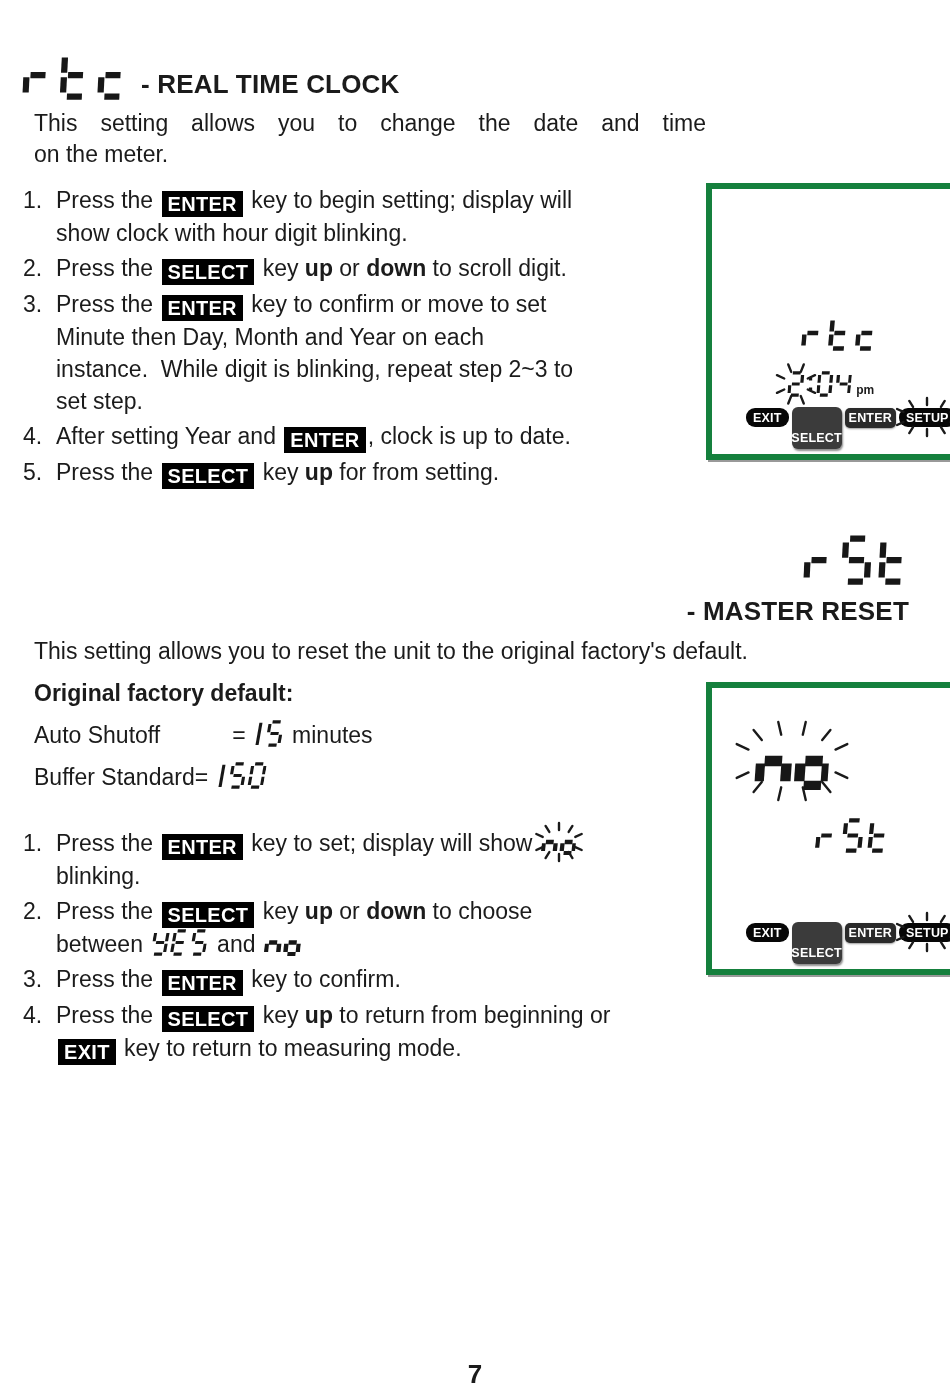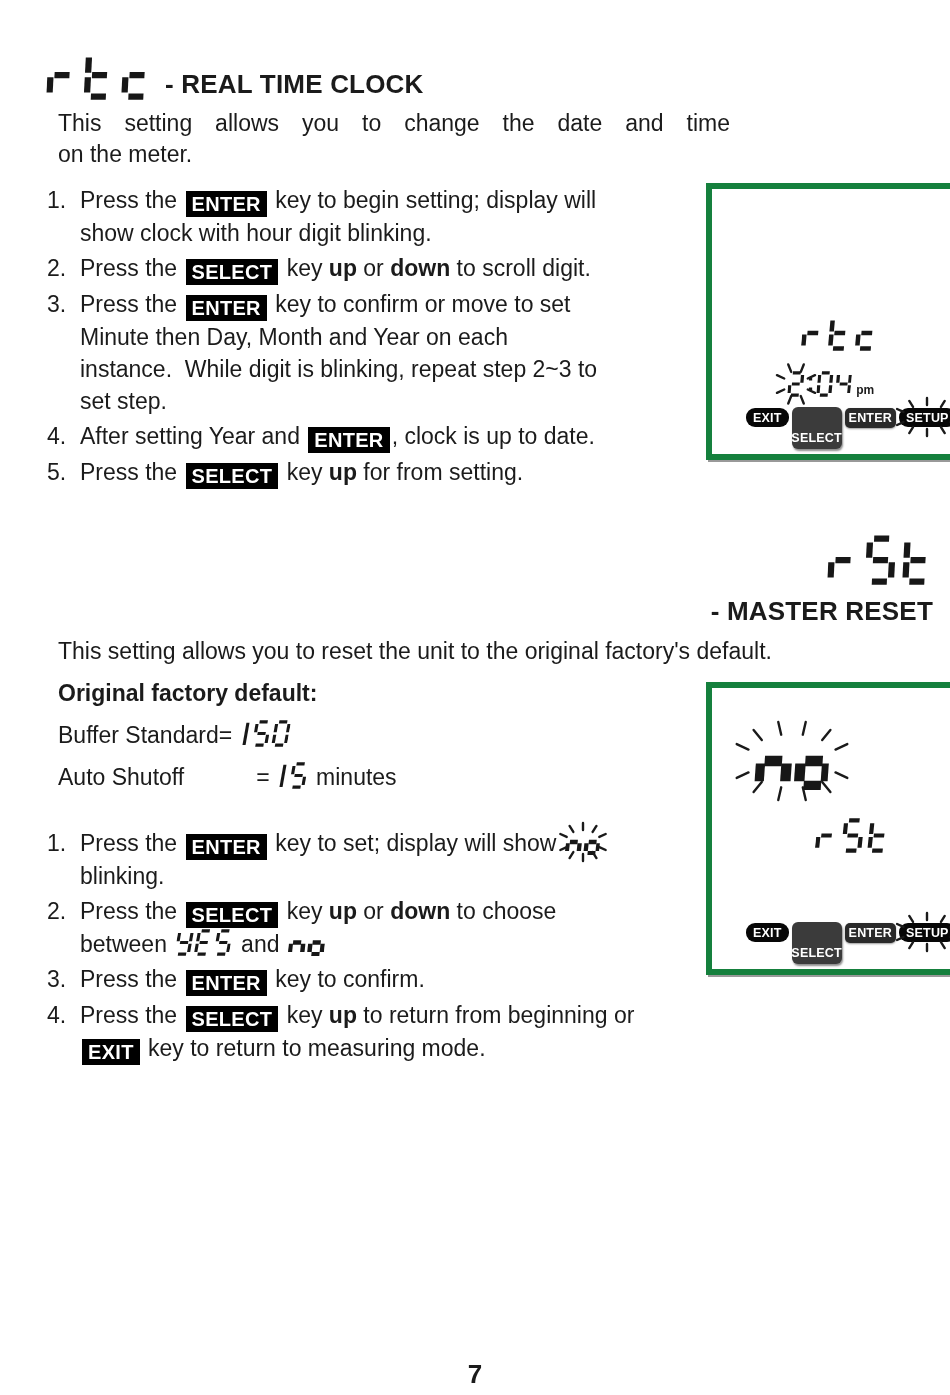--- a/index.html
+++ b/index.html
@@ -1,20 +1,20 @@
 <!DOCTYPE html>
 <html><head>
 <meta charset="utf-8">
 <style>
   html,body{margin:0;padding:0;background:#ffffff;}
   .page{
     position:relative;width:950px;height:1395px;background:#fff;
     font-family:"Liberation Sans",sans-serif;color:#1b1b1b;overflow:hidden;
   }
-  .content{position:absolute;left:47px;top:0;width:886px;}
+  .content{position:absolute;left:23px;top:0;width:886px;}
 
   
   .heading{display:flex;align-items:flex-end;gap:13px;margin:0;font-weight:bold;font-size:26px;line-height:1;}
   .h-rtc{margin-top:50px;}
   .h-rst{margin-top:46px;flex-direction:column;}
   .heading .suffix{padding-bottom:3px;letter-spacing:.2px;}
 
   
   p{margin:11px;}
   .intro{font-size:23px;line-height:31px;}
@@ -132,42 +132,42 @@
           </svg>
         </span>
       <span class="suffix">- MASTER RESET</span>
     </h2>
 
     <p class="intro intro-rst">This setting allows you to reset the unit to the original factory's default.</p>
 
     <p class="defaults-heading">Original factory default:</p>
 
     <div>
+        <p class="def-line"><span>Auto Shutoff</span><span class="gap"></span><span>= </span><span class="lcd lcd-inline" style="transform: skewX(-10deg);"><svg viewBox="0 0 20.5 20" width="27.675" height="27">
+              <line x1="3" y1="2" x2="3" y2="18.5" stroke="#171717" stroke-width="2.3"></line>
+              <line x1="11.5" y1="1.4" x2="17.5" y2="1.4" stroke="#171717" stroke-width="2.3"></line>
+              <line x1="9.9" y1="3" x2="9.9" y2="9.1" stroke="#171717" stroke-width="2.3"></line>
+              <line x1="11.5" y1="10" x2="17.5" y2="10" stroke="#171717" stroke-width="2.3"></line>
+              <line x1="19.1" y1="10.9" x2="19.1" y2="17" stroke="#171717" stroke-width="2.3"></line>
+              <line x1="11.5" y1="18.6" x2="17.5" y2="18.6" stroke="#171717" stroke-width="2.3"></line>
+            </svg></span><span> minutes</span></p>
         <p class="def-line"><span>Buffer Standard= </span><span class="lcd lcd-inline" style="transform: skewX(-10deg);"><svg viewBox="0 0 35 20" width="47.25" height="27">
               <line x1="3" y1="2" x2="3" y2="18.5" stroke="#171717" stroke-width="2.3"></line>
               <line x1="11.5" y1="1.4" x2="17.5" y2="1.4" stroke="#171717" stroke-width="2.3"></line>
               <line x1="9.9" y1="3" x2="9.9" y2="9.1" stroke="#171717" stroke-width="2.3"></line>
               <line x1="11.5" y1="10" x2="17.5" y2="10" stroke="#171717" stroke-width="2.3"></line>
               <line x1="19.1" y1="10.9" x2="19.1" y2="17" stroke="#171717" stroke-width="2.3"></line>
               <line x1="11.5" y1="18.6" x2="17.5" y2="18.6" stroke="#171717" stroke-width="2.3"></line>
               <line x1="26" y1="1.4" x2="32" y2="1.4" stroke="#171717" stroke-width="2.3"></line>
               <line x1="33.6" y1="3" x2="33.6" y2="9.1" stroke="#171717" stroke-width="2.3"></line>
               <line x1="33.6" y1="10.9" x2="33.6" y2="17" stroke="#171717" stroke-width="2.3"></line>
               <line x1="26" y1="18.6" x2="32" y2="18.6" stroke="#171717" stroke-width="2.3"></line>
               <line x1="24.4" y1="10.9" x2="24.4" y2="17" stroke="#171717" stroke-width="2.3"></line>
               <line x1="24.4" y1="3" x2="24.4" y2="9.1" stroke="#171717" stroke-width="2.3"></line>
             </svg></span></p>
-        <p class="def-line"><span>Auto Shutoff</span><span class="gap"></span><span>= </span><span class="lcd lcd-inline" style="transform: skewX(-10deg);"><svg viewBox="0 0 20.5 20" width="27.675" height="27">
-              <line x1="3" y1="2" x2="3" y2="18.5" stroke="#171717" stroke-width="2.3"></line>
-              <line x1="11.5" y1="1.4" x2="17.5" y2="1.4" stroke="#171717" stroke-width="2.3"></line>
-              <line x1="9.9" y1="3" x2="9.9" y2="9.1" stroke="#171717" stroke-width="2.3"></line>
-              <line x1="11.5" y1="10" x2="17.5" y2="10" stroke="#171717" stroke-width="2.3"></line>
-              <line x1="19.1" y1="10.9" x2="19.1" y2="17" stroke="#171717" stroke-width="2.3"></line>
-              <line x1="11.5" y1="18.6" x2="17.5" y2="18.6" stroke="#171717" stroke-width="2.3"></line>
-            </svg></span><span> minutes</span></p>
       </div>
 
     <ol class="steps steps-rst">
         <li>
           <span class="num">1.</span>
           <div class="step-body"><span>Press the </span><span class="badge">ENTER</span><span> key to set; display will show </span><span class="blink lcd-inline"><span class="lcd" style="transform: skewX(-6deg);"><svg viewBox="0 0 26.5 20" width="34.45" height="26">
                   <line x1="1.4" y1="10.9" x2="1.4" y2="17" stroke="#171717" stroke-width="3.3"></line>
                   <line x1="3" y1="10" x2="9" y2="10" stroke="#171717" stroke-width="3.3"></line>
                   <line x1="10.6" y1="10.9" x2="10.6" y2="17" stroke="#171717" stroke-width="3.3"></line>
                   <line x1="17.5" y1="10" x2="23.5" y2="10" stroke="#171717" stroke-width="3.3"></line>

